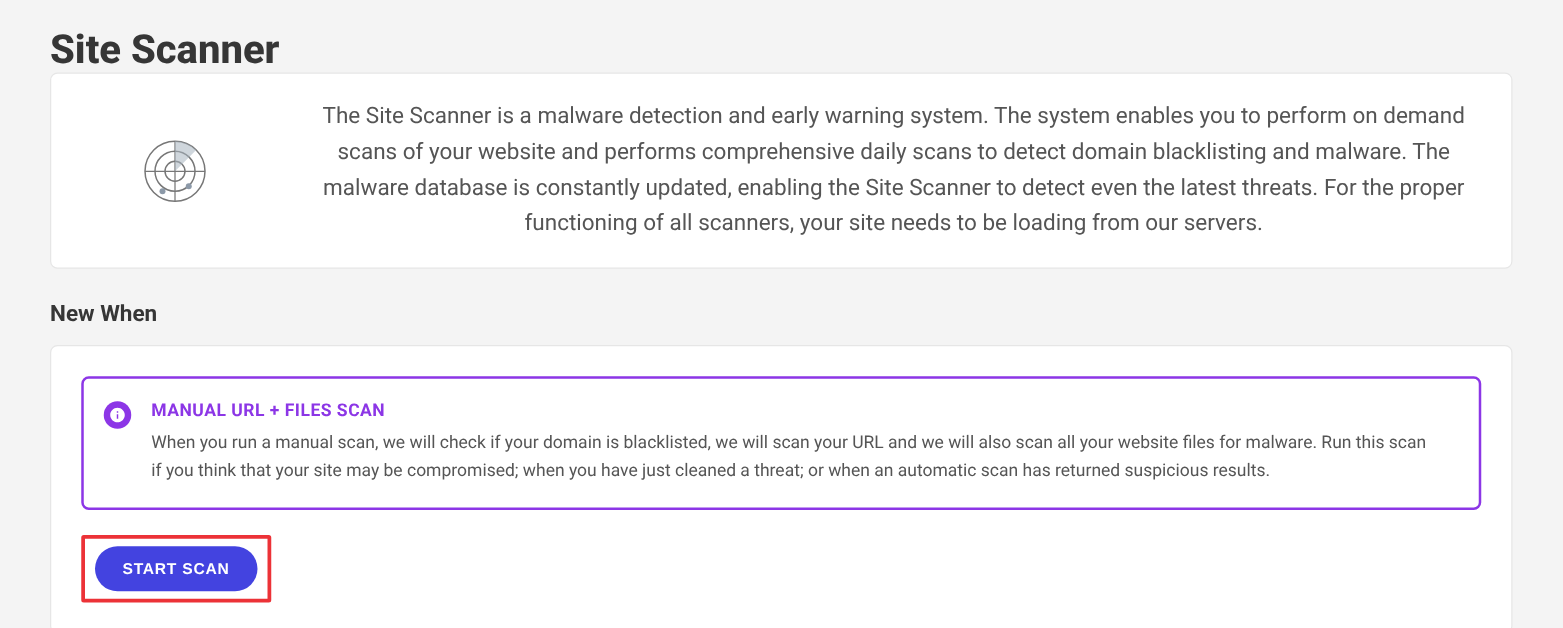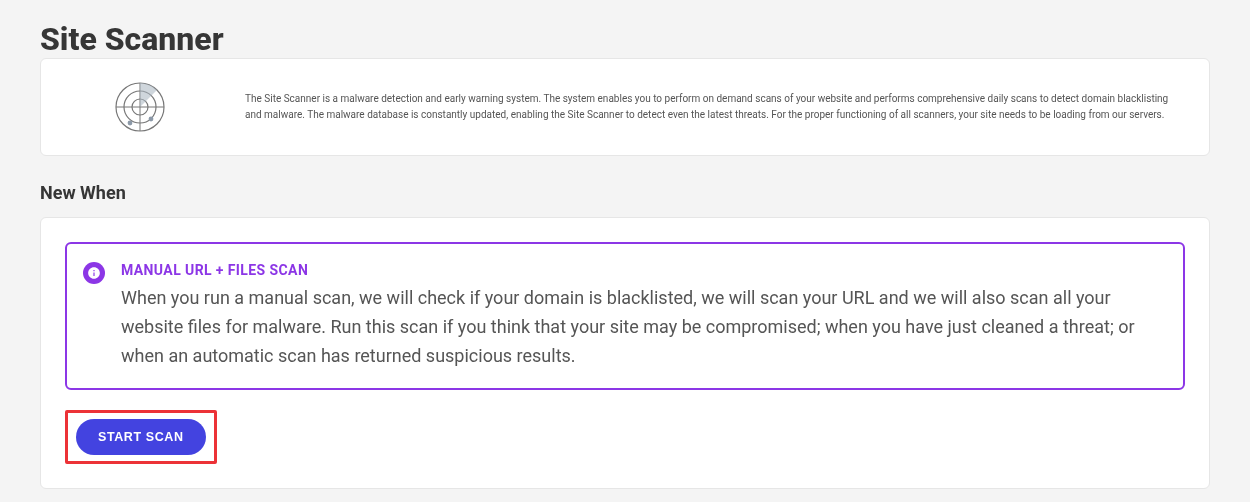--- a/index.html
+++ b/index.html
@@ -29,23 +29,24 @@
       gap: 30px;
       margin-bottom: 26px;
     }
     .radar-icon {
       flex: 0 0 auto;
       width: 150px;
       display: flex;
       justify-content: center;
     }
     .intro-text {
-      font-size: 10px;
+      font-size: 18px;
       line-height: 1.6;
       color: #555;
+      text-align: center;
     }
     .section-title {
       font-size: 18px;
       font-weight: 700;
       color: #363636;
       margin-bottom: 14px;
     }
     .two-col-card {
       background: #fff;
       border: 1px solid #e6e6e6;
@@ -86,21 +87,21 @@
       fill: #fff;
     }
     .info-heading {
       font-size: 14px;
       font-weight: 700;
       letter-spacing: 0.4px;
       color: #8c36e6;
       margin-bottom: 6px;
     }
     .info-body {
-      font-size: 18px;
+      font-size: 14px;
       line-height: 1.6;
       color: #555;
     }
     .highlight-frame {
       display: inline-block;
       border: 3px solid #ec3237;
       padding: 6px 8px;
       border-radius: 2px;
     }
     .start-btn {

